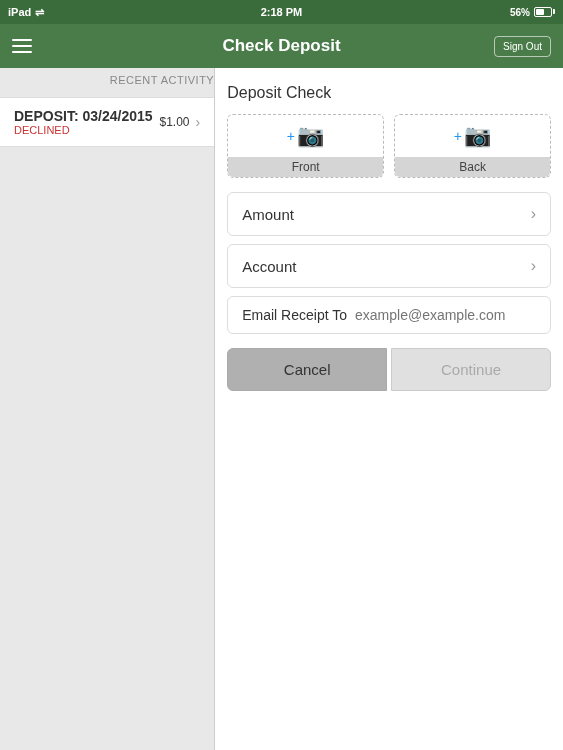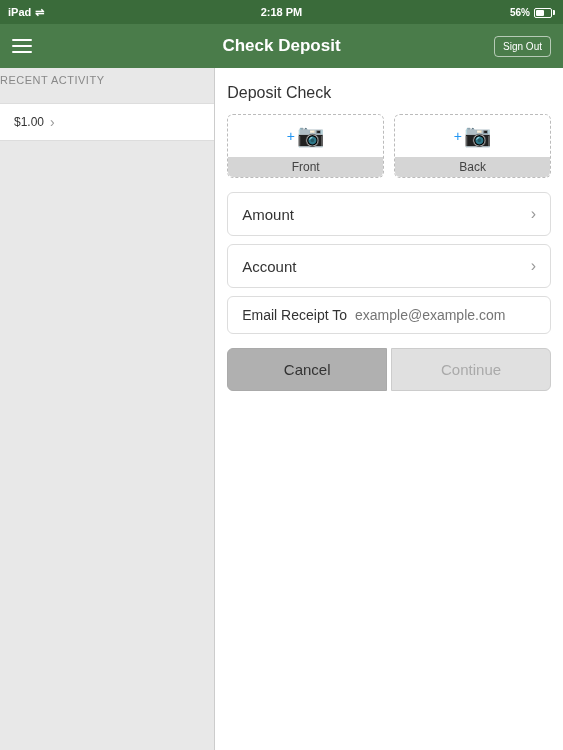--- a/index.html
+++ b/index.html
@@ -18,21 +18,21 @@
       display: flex;
       align-items: center;
       justify-content: space-between;
       padding: 0 8px;
       color: white;
       font-size: 11px;
       font-weight: 600;
     }
     .status-left { display: flex; align-items: center; gap: 4px; }
     .status-center { position: absolute; left: 50%; transform: translateX(-50%); font-size: 11px; font-weight: 600; color: white; }
-    .status-right { display: flex; align-items: flex-end; gap: 4px; font-size: 10px; }
+    .status-right { display: flex; align-items: flex-start; gap: 4px; font-size: 10px; }
     
     .battery { display: inline-flex; align-items: center; }
     .battery-body { width: 18px; height: 10px; border: 1.5px solid white; border-radius: 2px; position: relative; display: flex; align-items: center; padding: 1px; }
     .battery-fill { width: 56%; height: 100%; background: white; border-radius: 1px; }
     .battery-tip { width: 2px; height: 5px; background: white; border-radius: 0 1px 1px 0; margin-left: 1px; }
 
     
     .nav-bar {
       height: 44px;
       background: #4a7c4a;
@@ -78,24 +78,24 @@
     }
 
     
     .left-panel {
       width: 281px;
       background: #e8e8e8;
       border-right: 1px solid #ccc;
     }
 
     .recent-activity-header {
-      text-align: left;
+      text-align: right;
       font-size: 11px;
       color: #888;
-      padding: 6px 0 17px;
+      padding: 6px 0 11px;
       text-transform: uppercase;
       letter-spacing: 0.5px;
     }
 
     .deposit-item {
       display: flex;
       align-items: center;
       justify-content: space-between;
       padding: 10px 14px;
       background: white;
@@ -291,20 +291,27 @@
   <span class="nav-title">Check Deposit</span>
   <button class="sign-out-btn">Sign Out</button>
 </div>
 
 <div class="main-layout">
 
   <div class="left-panel">
     <div class="recent-activity-header">RECENT ACTIVITY</div>
 
     <div class="deposit-item">
+      <div class="deposit-left">
+        <div class="deposit-label">
+          <span>DEPOSIT:</span>
+          <span>03/24/2015</span>
+        </div>
+        <div class="deposit-status">DECLINED</div>
+      </div>
       <div class="deposit-right">
         <span class="deposit-amount">$1.00</span>
         <span class="deposit-chevron">›</span>
       </div>
     </div>
   </div>
 
   <div class="right-panel">
 
     <div class="deposit-check-title">Deposit Check</div>

